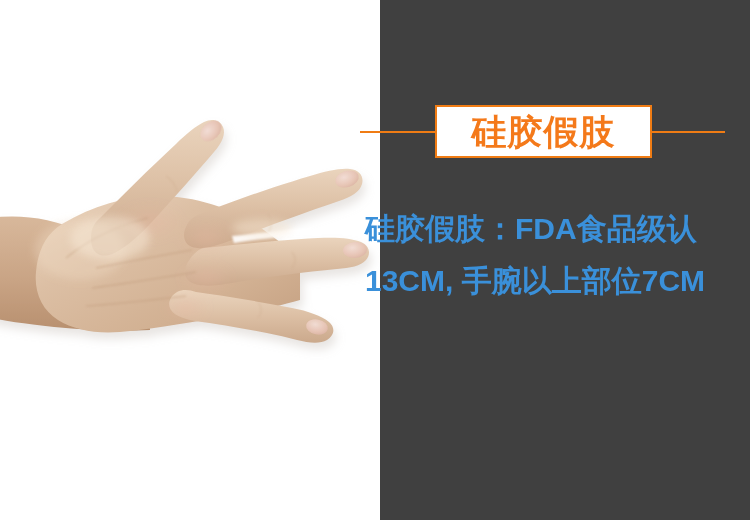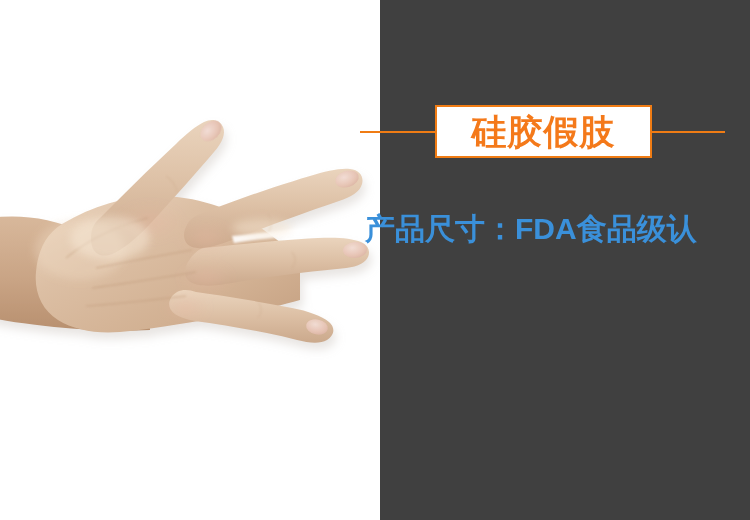--- a/index.html
+++ b/index.html
@@ -261,17 +261,18 @@
 
     <div id="title-band">
       <div class="rule" id="rule-left"></div>
       <div class="rule" id="rule-right"></div>
       <div id="title-box">
         <span id="title-text">硅胶假肢</span>
       </div>
     </div>
 
     <div id="spec-list">
-      <div class="spec-line">产品尺寸：FDA食品级认</div>
+      <div class="spec-line">硅胶假肢：FDA食品级认</div>
+      <div class="spec-line">13CM, 手腕以上部位7CM</div>
     </div>
 
   </div>
 </div>
 
 </body></html>

